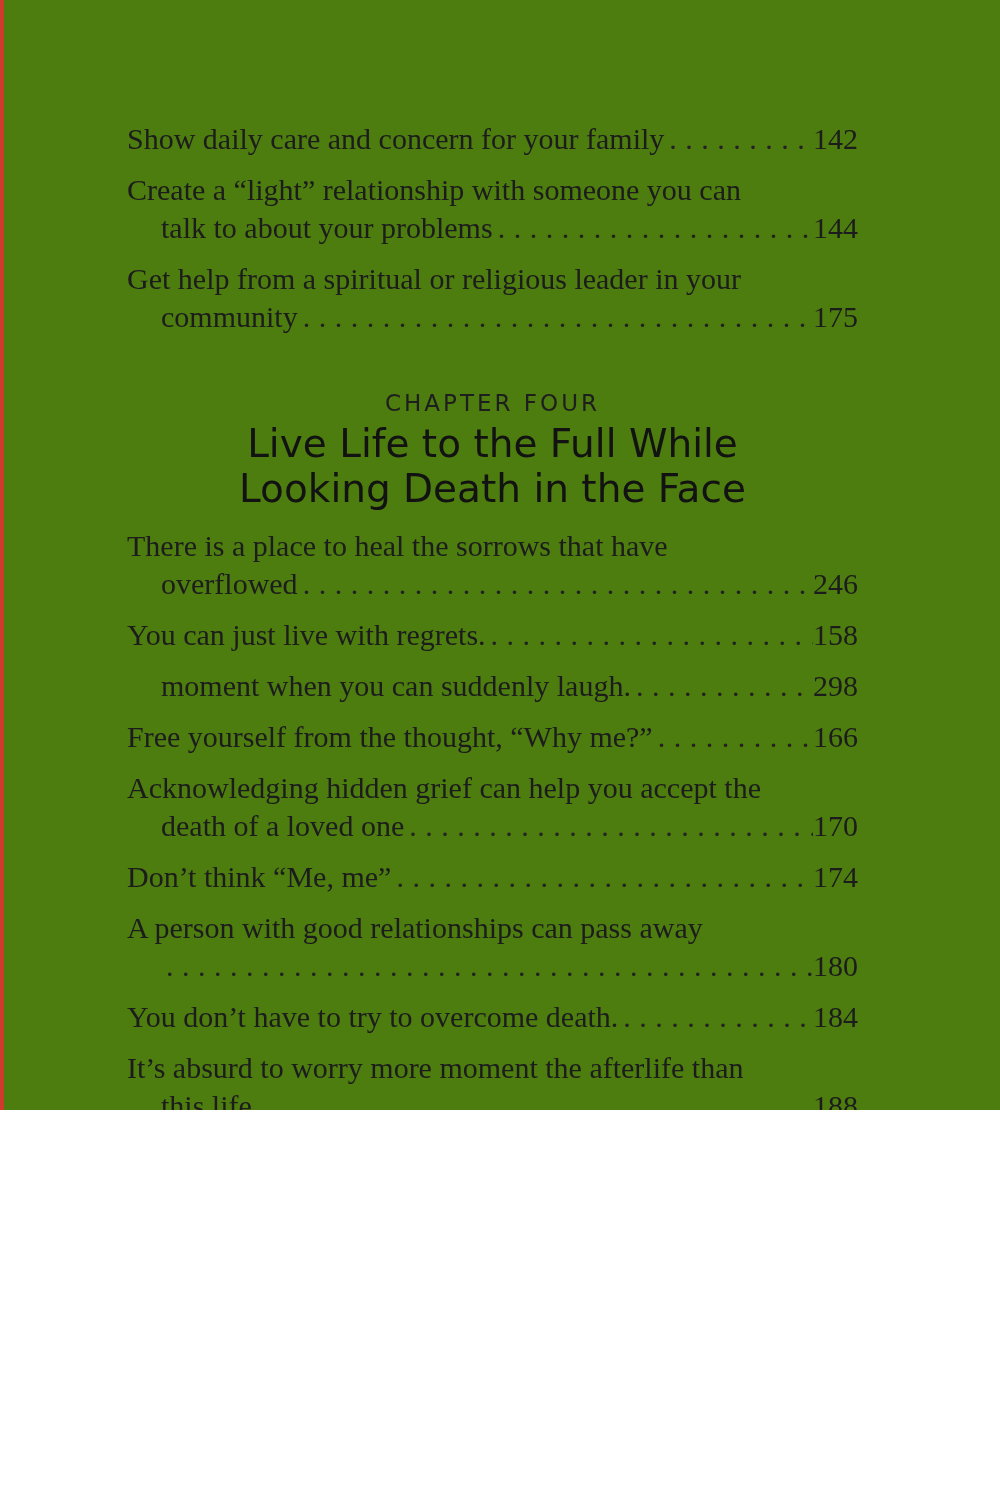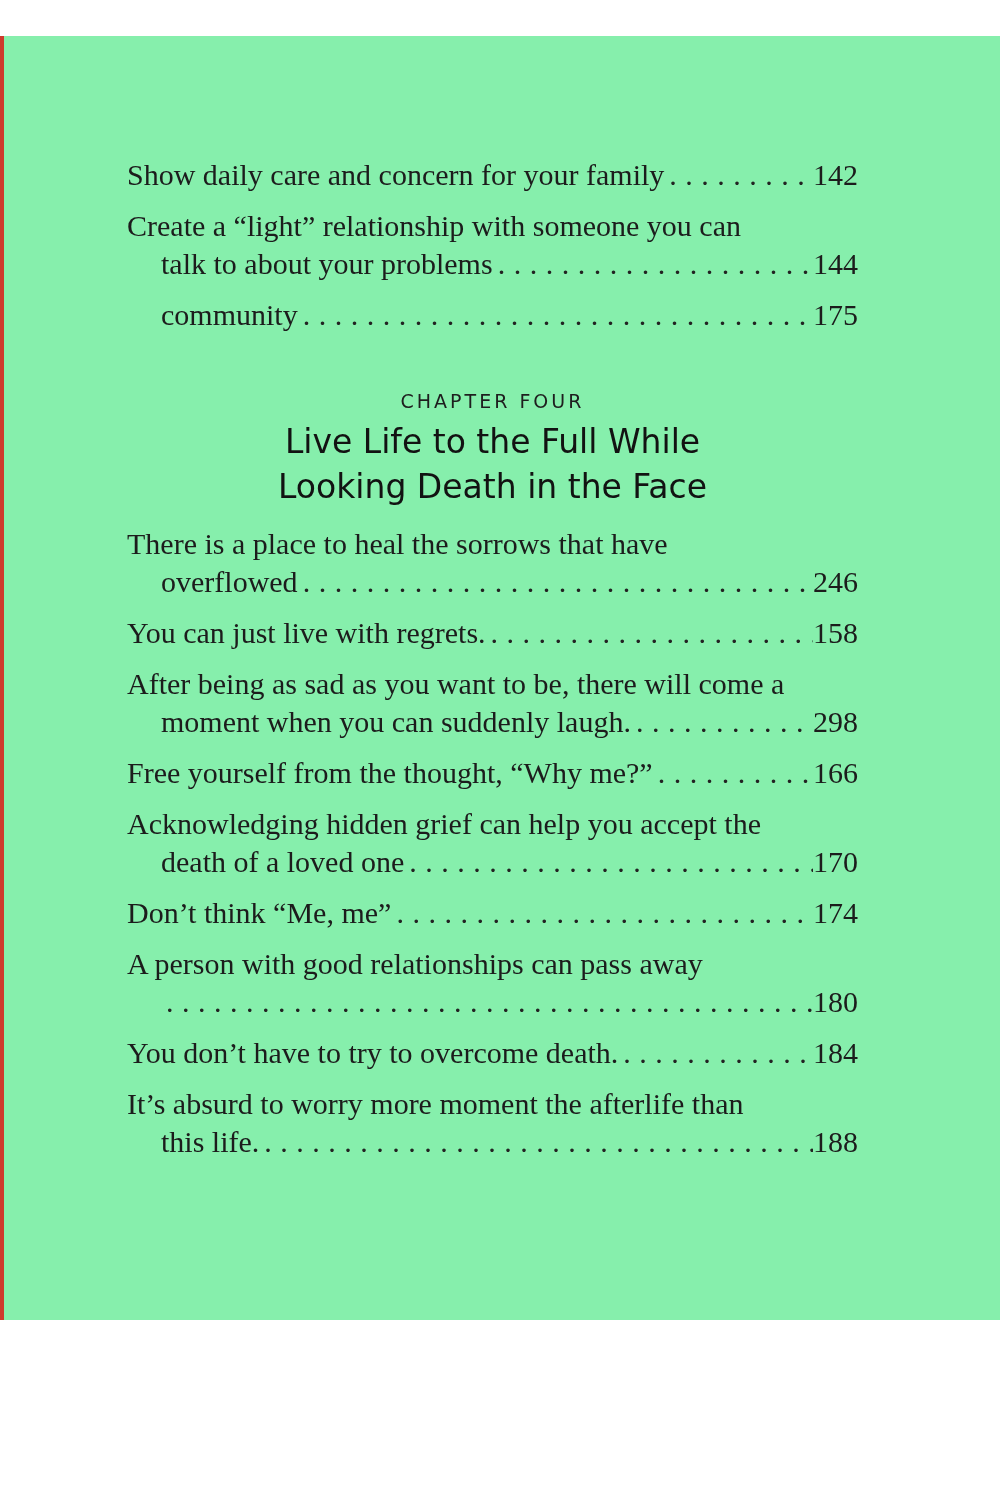--- a/index.html
+++ b/index.html
@@ -1,26 +1,25 @@
 <!DOCTYPE html>
 <html><head>
 <meta charset="utf-8">
 <style>
   html, body { margin: 0; padding: 0; }
   body { background: #ffffff; }
 
   .page {
     position: relative;
     width: 1000px;
-    height: 1284px;
-    background: #86efac;
+    height: 1110px;
+    background: #4d7c0f;
     overflow: hidden;
     font-family: "Liberation Serif", "DejaVu Serif", serif;
     color: #1c1c1c;
-    margin-top: 36px;
   }
 
   .cover-edge {
     position: absolute;
     left: 0; top: 0;
     width: 4px; height: 100%;
     background: #ce3a2d;
   }
 
   .content {
@@ -59,28 +58,28 @@
   }
   .pg { flex: 0 0 auto; }
 
   .chapter {
     text-align: center;
     margin-top: 52px;
     margin-bottom: 16px;
     font-family: "DejaVu Sans", "Liberation Sans", sans-serif;
   }
   .kicker {
-    font-size: 19px;
+    font-size: 23px;
     letter-spacing: 3px;
     line-height: 30px;
     color: #1e1e1e;
     margin-bottom: 3px;
   }
   .title-line {
-    font-size: 33px;
+    font-size: 39px;
     line-height: 45px;
     color: #121212;
   }
 
   .folio {
     margin-top: 196px;
     text-align: center;
     font-family: "DejaVu Sans", "Liberation Sans", sans-serif;
     font-size: 27px;
     color: #1c1c1c;
@@ -109,20 +108,23 @@
           <span class="txt">Create a “light” relationship with someone you can</span>
         </div>
         <div class="line leader indent">
           <span class="txt">talk to about your problems</span>
           <span class="dots">. . . . . . . . . . . . . . . . . . . . . . . . . . . . . . . . . . . . . . . . . . . . . . . . . . . . . . . . . . . . . . . . . . . . . . </span>
           <span class="pg">144</span>
         </div>
       </div>
 
       <div class="entry">
+        <div class="line">
+          <span class="txt">Get help from a spiritual or religious leader in your</span>
+        </div>
         <div class="line leader indent">
           <span class="txt">community</span>
           <span class="dots">. . . . . . . . . . . . . . . . . . . . . . . . . . . . . . . . . . . . . . . . . . . . . . . . . . . . . . . . . . . . . . . . . . . . . . </span>
           <span class="pg">175</span>
         </div>
       </div>
 
     </div>
 
     <div class="chapter">
@@ -146,23 +148,20 @@
 
       <div class="entry">
         <div class="line leader">
           <span class="txt">You can just live with regrets.</span>
           <span class="dots">. . . . . . . . . . . . . . . . . . . . . . . . . . . . . . . . . . . . . . . . . . . . . . . . . . . . . . . . . . . . . . . . . . . . . . </span>
           <span class="pg">158</span>
         </div>
       </div>
 
       <div class="entry">
-        <div class="line">
-          <span class="txt">After being as sad as you want to be, there will come a</span>
-        </div>
         <div class="line leader indent">
           <span class="txt">moment when you can suddenly laugh.</span>
           <span class="dots">. . . . . . . . . . . . . . . . . . . . . . . . . . . . . . . . . . . . . . . . . . . . . . . . . . . . . . . . . . . . . . . . . . . . . . </span>
           <span class="pg">298</span>
         </div>
       </div>
 
       <div class="entry">
         <div class="line leader">
           <span class="txt">Free yourself from the thought, “Why me?”</span>

